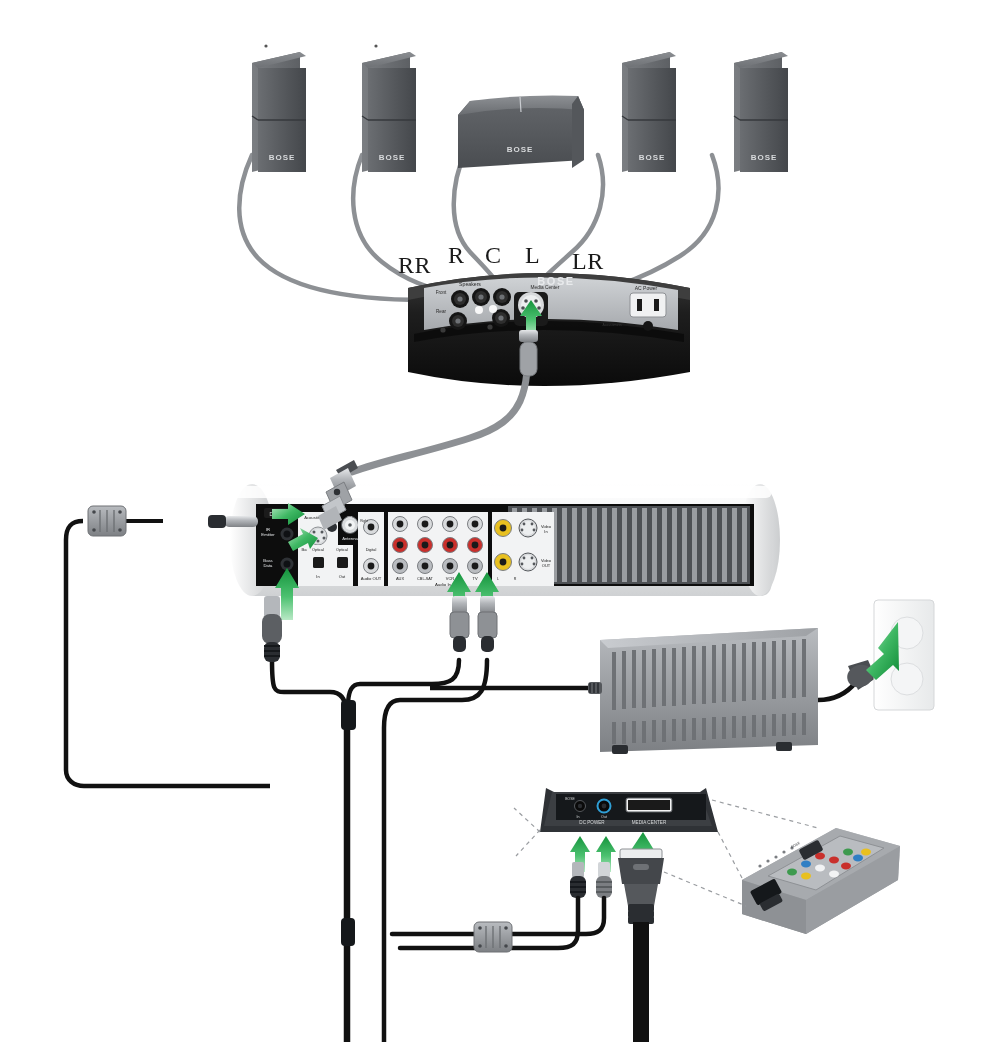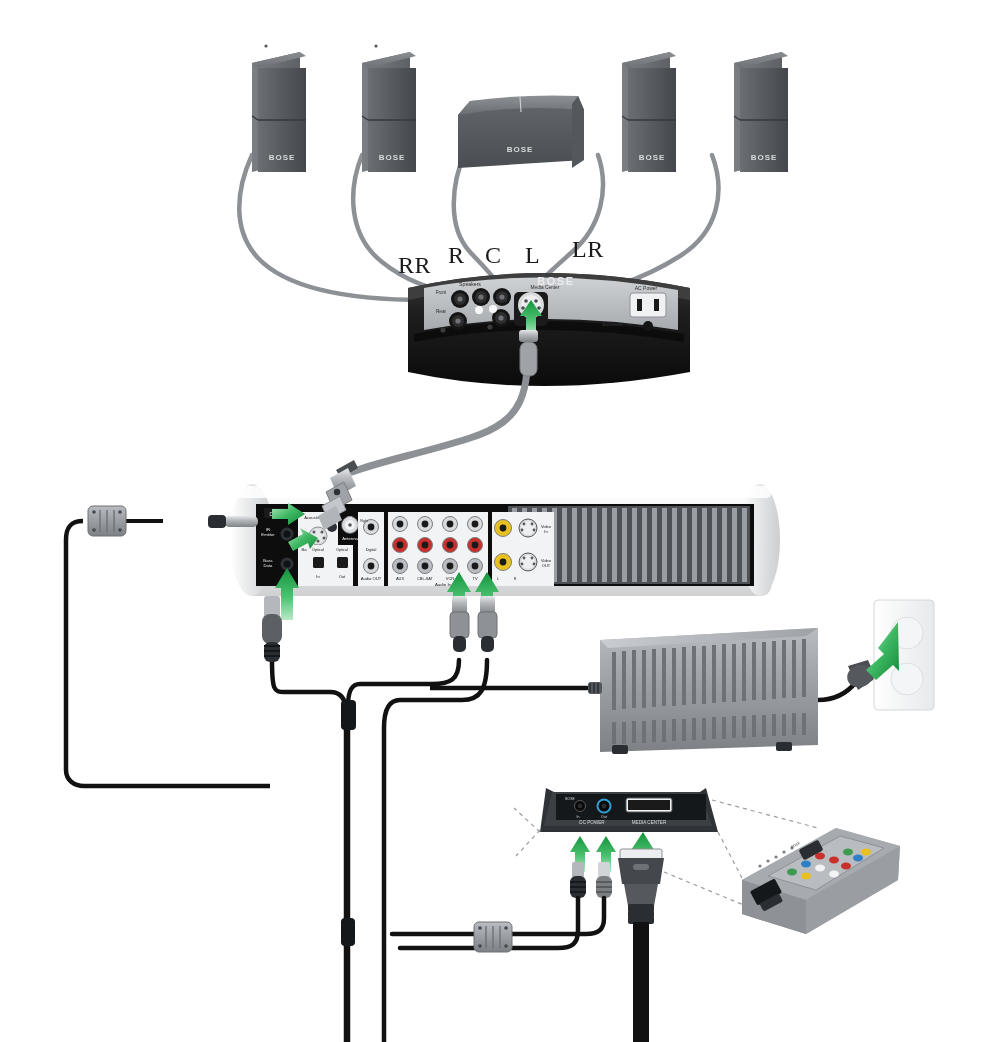--- a/index.html
+++ b/index.html
@@ -680,15 +680,15 @@
     <path d="M540,832 L514,808"></path>
     <path d="M540,830 L516,856"></path>
   </g>
 
 </svg>
 
 <div class="lbl spk-label" style="left:398px;top:252px;">RR</div>
 <div class="lbl spk-label" style="left:448px;top:242px;">R</div>
 <div class="lbl spk-label" style="left:485px;top:242px;">C</div>
 <div class="lbl spk-label" style="left:525px;top:242px;">L</div>
-<div class="lbl spk-label" style="left:572px;top:236px;">LR</div>
+<div class="lbl spk-label" style="left:572px;top:248px;">LR</div>
 
 </div>
 
 </body></html>

